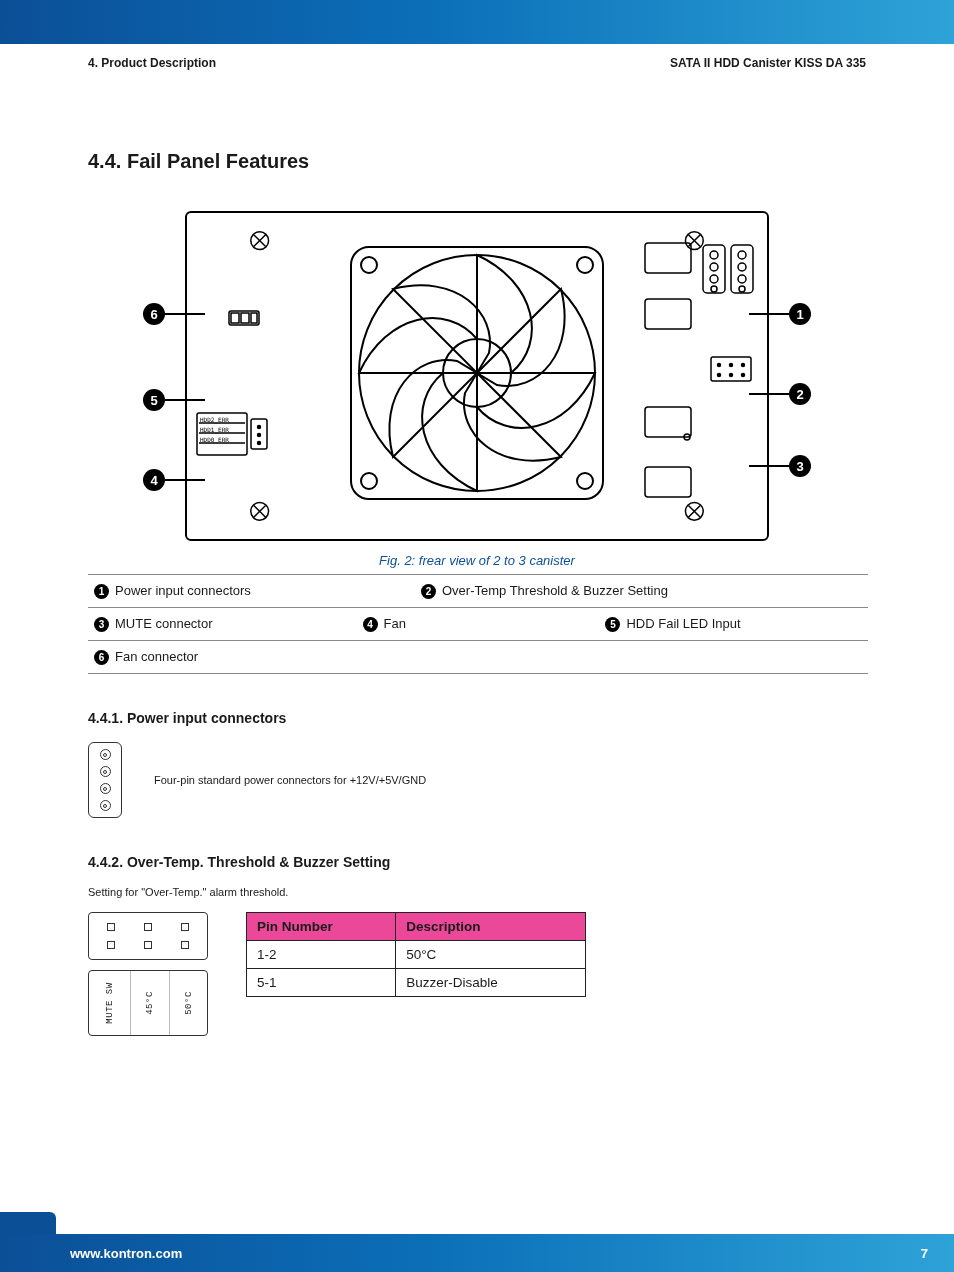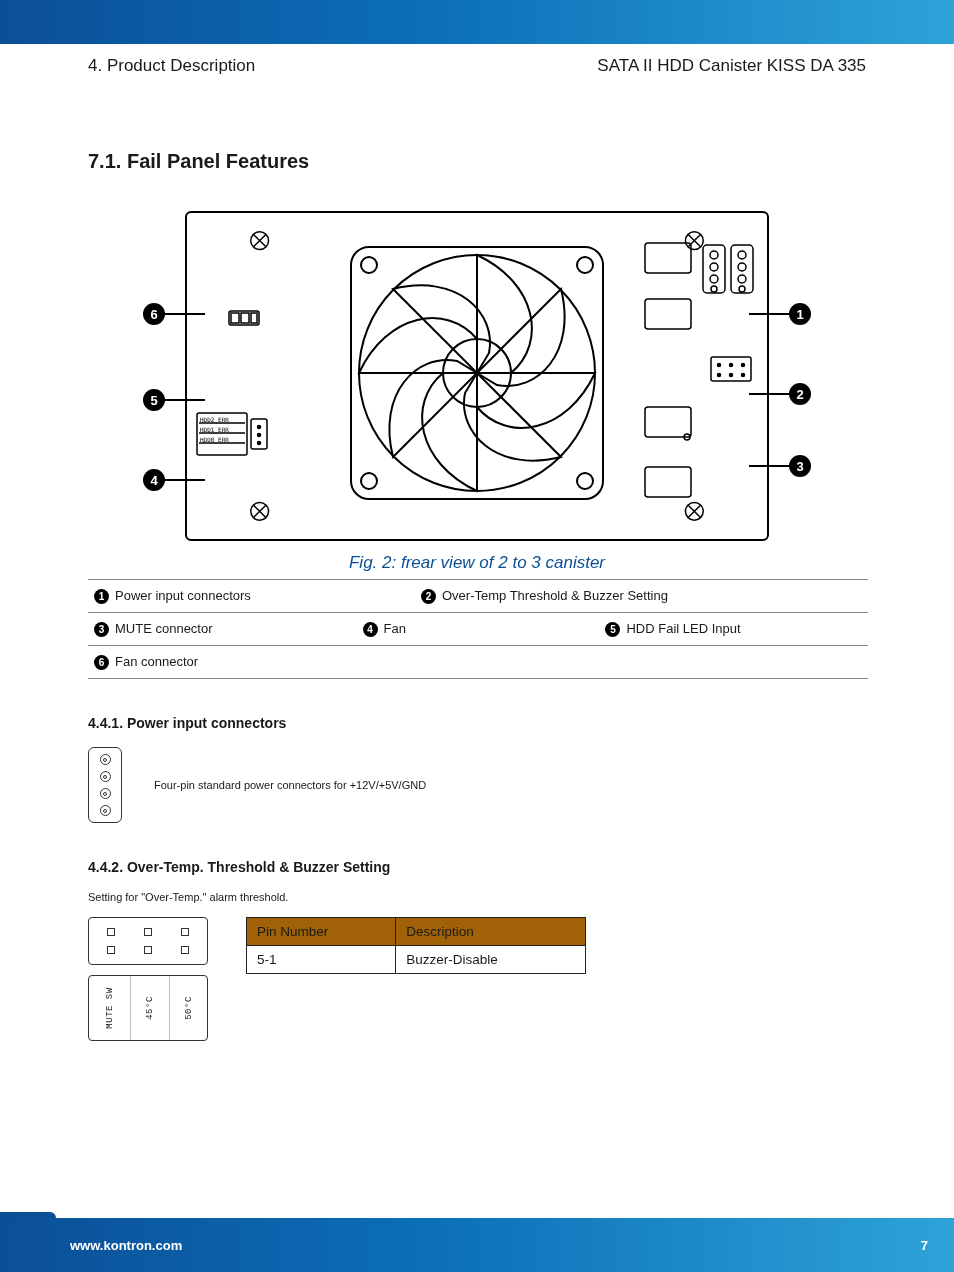--- a/index.html
+++ b/index.html
@@ -4,35 +4,35 @@
 <style>
   * { box-sizing: border-box; margin: 0; padding: 0; }
   html, body { width: 954px; height: 1272px; font-family: Arial, Helvetica, sans-serif; color: #1a1a1a; background: #fff; }
   .page { position: relative; width: 954px; height: 1272px; }
 
   
   .top-bar { position: absolute; top: 0; left: 0; right: 0; height: 44px; background: linear-gradient(90deg, #0b4f97 0%, #0b6fb8 45%, #2ea3d8 100%); border-bottom-left-radius: 28px; }
   .top-left-block { position: absolute; top: 0; left: 0; width: 56px; height: 44px; background: #0b4f97; }
 
   
-  .header-line { position: absolute; top: 56px; left: 88px; right: 88px; display: flex; justify-content: space-between; font-size: 17px; font-weight: 400; }
+  .header-line { position: absolute; top: 56px; left: 88px; right: 88px; display: flex; justify-content: space-between; font-size: 12px; font-weight: 700; }
 
   
   .body { position: absolute; top: 150px; left: 88px; right: 88px; }
 
   h2.section { font-size: 20px; font-weight: 700; margin-bottom: 38px; }
 
   
   .figure-wrap { position: relative; width: 660px; height: 330px; margin: 0 auto 12px; }
   .figure-box { position: absolute; top: 0; left: 38px; right: 38px; bottom: 0; border: 2px solid #000; border-radius: 6px; background: #fff; }
   .fan-circle { position: absolute; top: 30px; left: 50%; transform: translateX(-50%); width: 260px; height: 260px; }
   .callout-num { position: absolute; width: 22px; height: 22px; border-radius: 50%; background: #000; color: #fff; font-size: 13px; font-weight: 700; display: flex; align-items: center; justify-content: center; }
   .callout-line { position: absolute; background: #000; height: 2px; }
 
-  .fig-caption { text-align: center; font-style: italic; color: #0b4f97; font-size: 17px; margin: 10px 0 6px; }
+  .fig-caption { text-align: center; font-style: italic; color: #0b4f97; font-size: 13px; margin: 10px 0 6px; }
 
   
   .legend { width: 780px; margin: 0 auto; border-top: 1px solid #888; }
   .legend-row { display: flex; border-bottom: 1px solid #888; padding: 8px 6px; font-size: 13px; gap: 12px; }
   .legend-cell { flex: 1; display: flex; gap: 6px; align-items: baseline; }
   .legend-cell.narrow { flex: 0.9; }
   .circ { display: inline-flex; width: 15px; height: 15px; border-radius: 50%; background: #000; color: #fff; font-size: 10px; align-items: center; justify-content: center; flex-shrink: 0; font-weight: 700; }
 
   
   h3.subsection { font-size: 14px; font-weight: 700; margin-top: 36px; margin-bottom: 16px; }
@@ -48,44 +48,44 @@
   .jumper-stack { width: 120px; }
   .jumper-top { border: 1.5px solid #333; border-radius: 4px; padding: 10px; display: grid; grid-template-columns: repeat(3,1fr); gap: 10px 14px; justify-items: center; margin-bottom: 10px; }
   .jpin { width: 8px; height: 8px; border: 1.5px solid #333; }
   .jumper-bot { border: 1.5px solid #333; border-radius: 4px; height: 66px; display: flex; }
   .jcol { flex: 1; border-right: 1px solid #bbb; display: flex; align-items: center; justify-content: center; }
   .jcol:last-child { border-right: none; }
   .jlabel { font-size: 9px; font-family: "Courier New", monospace; transform: rotate(-90deg); white-space: nowrap; letter-spacing: 0.5px; }
 
   table.pin-table { border-collapse: collapse; width: 340px; font-size: 13.5px; }
   table.pin-table th, table.pin-table td { border: 1.2px solid #222; padding: 6px 10px; text-align: left; }
-  table.pin-table th { background: #a16207; font-weight: 400; }
+  table.pin-table th { background: #ec4899; font-weight: 700; }
   table.pin-table th:first-child { width: 44%; }
 
   
-  .footer-bar { position: absolute; left: 0; right: 0; bottom: 0; height: 54px; background: linear-gradient(90deg, #0b4f97 0%, #0b6fb8 45%, #2ea3d8 100%); border-top-left-radius: 24px; display: flex; align-items: center; justify-content: space-between; padding: 0 26px 0 70px; color: #fff; font-size: 13px; font-weight: 700; }
+  .footer-bar { position: absolute; left: 0; right: 0; bottom: 0; height: 38px; background: linear-gradient(90deg, #0b4f97 0%, #0b6fb8 45%, #2ea3d8 100%); border-top-left-radius: 24px; display: flex; align-items: center; justify-content: space-between; padding: 0 26px 0 70px; color: #fff; font-size: 13px; font-weight: 700; }
   .footer-left-block { position: absolute; left: 0; bottom: 0; width: 56px; height: 60px; background: #0b4f97; border-top-right-radius: 6px; }
 </style>
 </head>
 <body>
 
 <div class="page">
 
   <div class="top-left-block"></div>
   <div class="top-bar"></div>
 
   <div class="header-line">
     <span>4. Product Description</span>
     <span>SATA II HDD Canister KISS DA 335</span>
   </div>
 
   <div class="body">
 
     <h2 class="section">
-      <span>7.1.</span>
+      <span>4.4.</span>
       <span>Fail Panel Features</span>
     </h2>
 
     <div class="figure-wrap">
       <div class="figure-box">
 
         <svg class="fan-circle" viewBox="0 0 260 260">
           <rect x="4" y="4" width="252" height="252" rx="18" fill="none" stroke="#000" stroke-width="2"></rect>
           <circle cx="130" cy="130" r="118" fill="none" stroke="#000" stroke-width="2"></circle>
           <circle cx="130" cy="130" r="34" fill="none" stroke="#000" stroke-width="2"></circle>
@@ -265,20 +265,24 @@
 
       <table class="pin-table">
         <thead>
           <tr>
             <th>Pin Number</th>
             <th>Description</th>
           </tr>
         </thead>
         <tbody>
           <tr>
+            <td>1-2</td>
+            <td>50°C</td>
+          </tr>
+          <tr>
             <td>5-1</td>
             <td>Buzzer-Disable</td>
           </tr>
         </tbody>
       </table>
     </div>
 
   </div>
 
   <div class="footer-left-block"></div>

